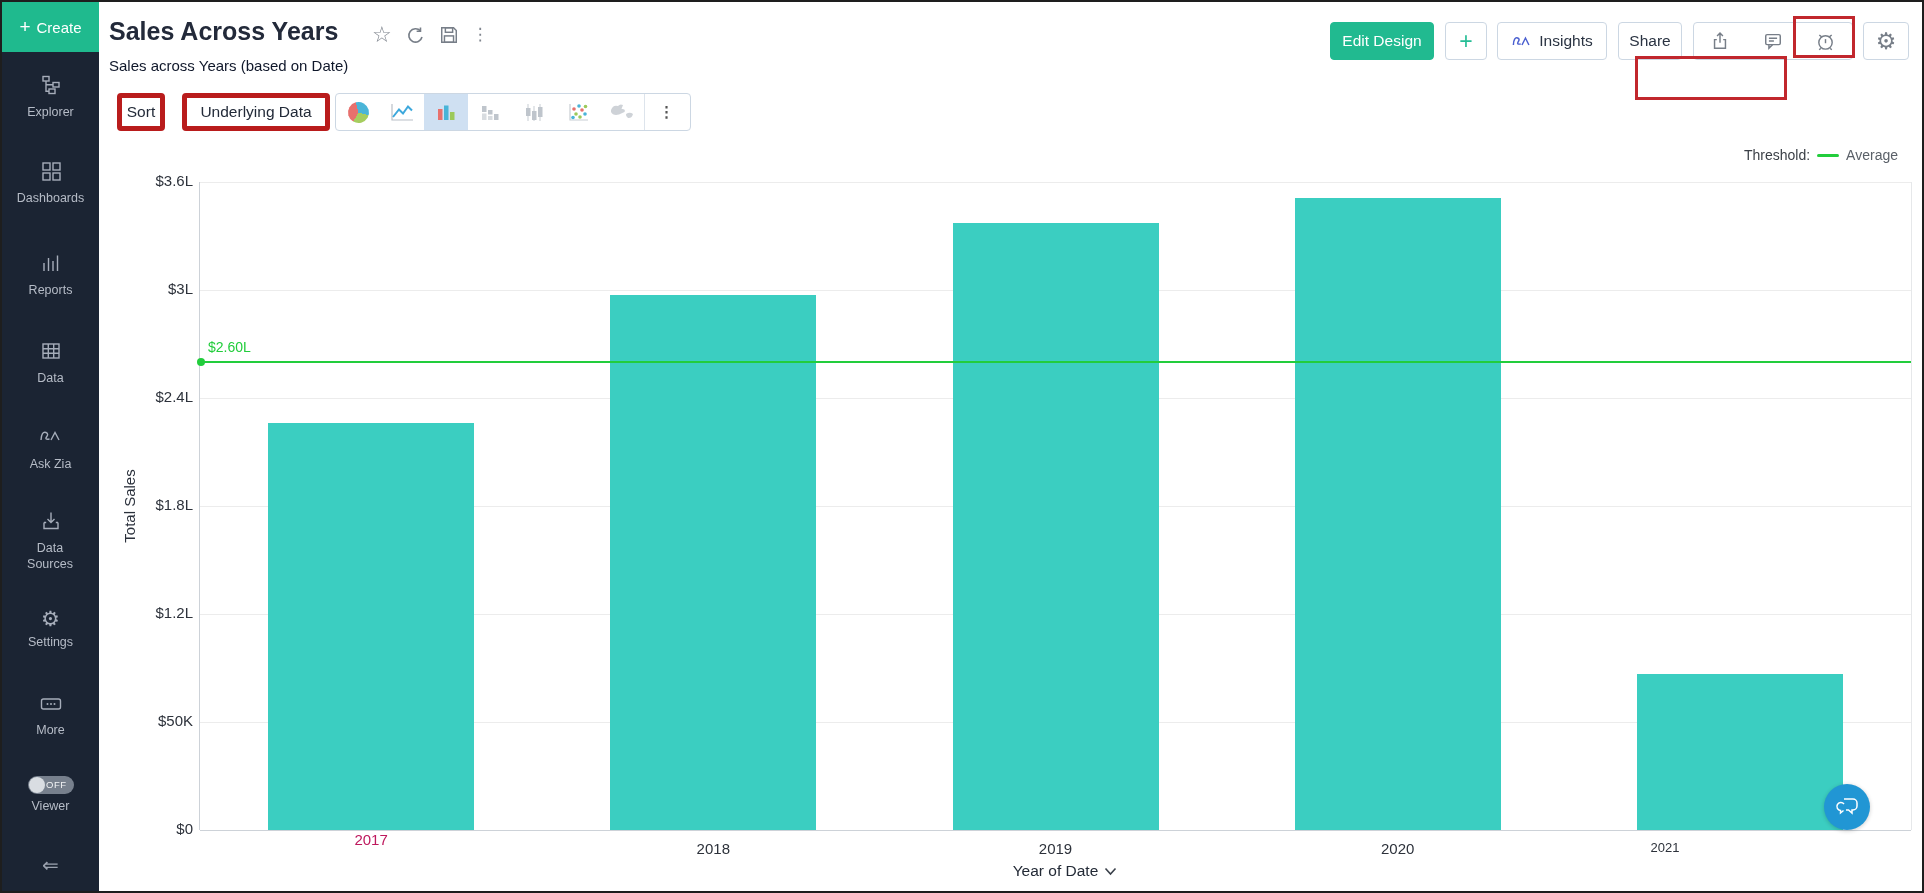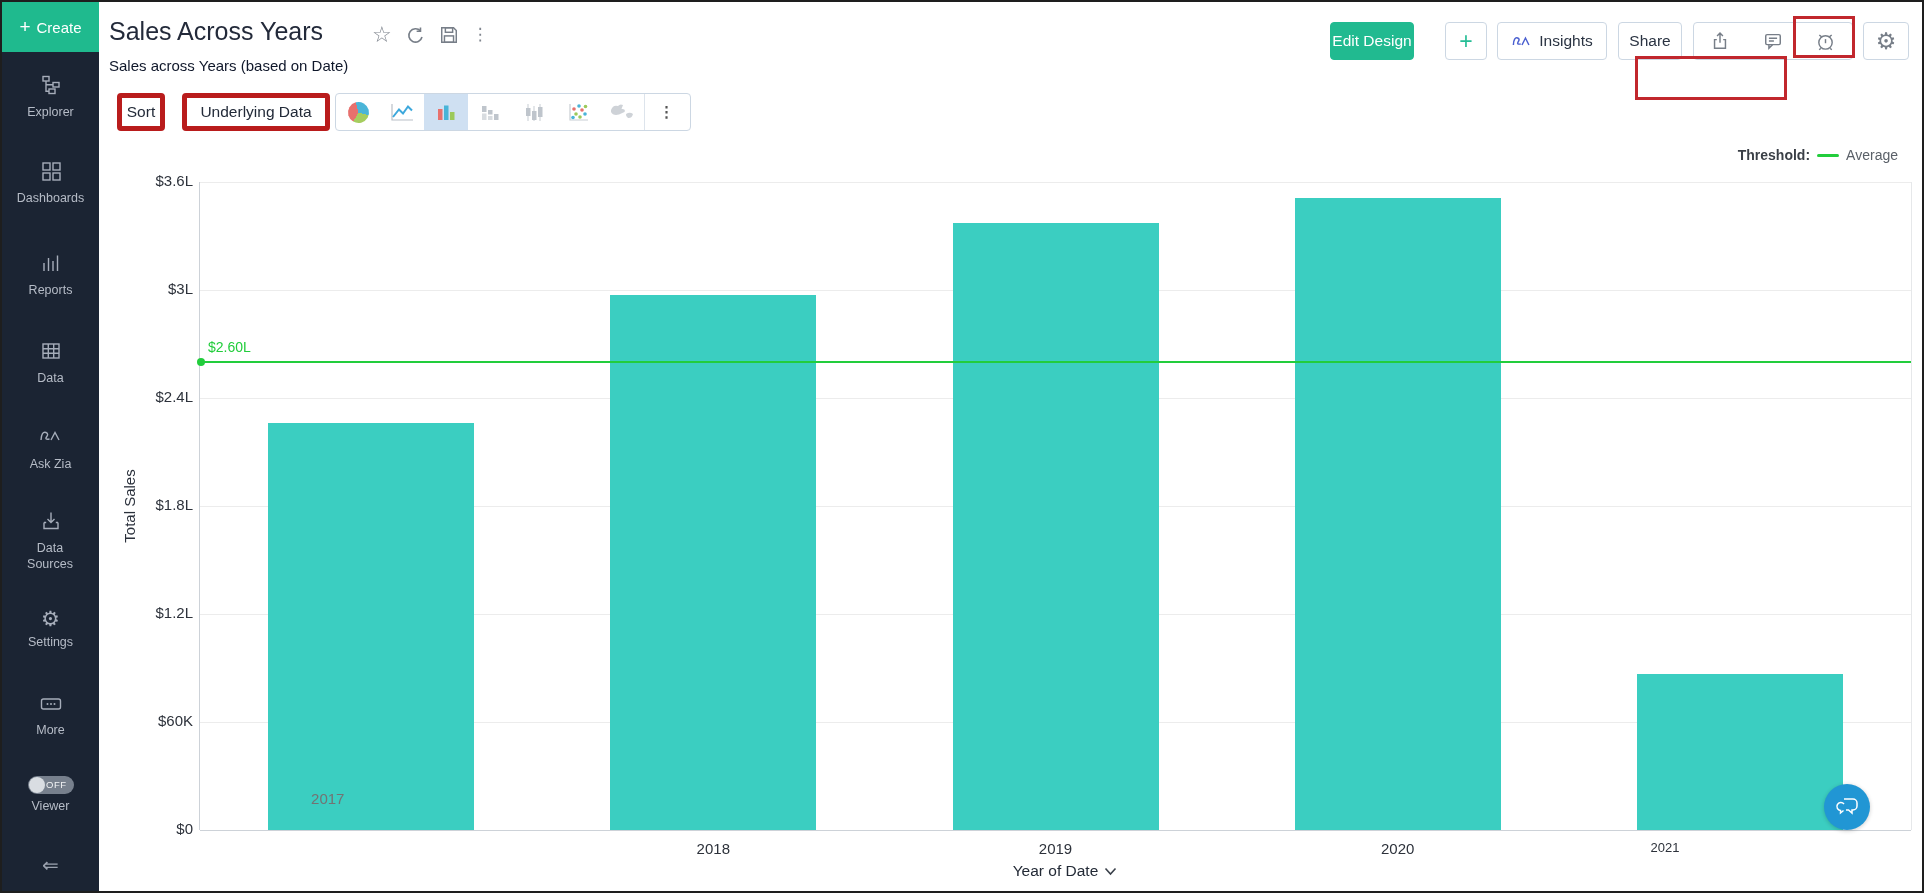--- a/index.html
+++ b/index.html
@@ -16,30 +16,30 @@
   .side-item .lbl { font-size:12.5px; color:#b6bcc7; margin-top:5px; line-height:1.25; }
   .side-item svg { stroke:#a6adba; fill:none; stroke-width:1.4; }
   .gear-glyph { font-size:21px; color:#a6adba; line-height:22px; }
   .toggle-pill { width:46px; height:18px; border-radius:9px; background:#77808d; margin:0 auto; position:relative; }
   .toggle-pill .knob { position:absolute; left:1px; top:1px; width:16px; height:16px; border-radius:50%; background:#d9dde2; }
   .toggle-pill .off { position:absolute; right:7px; top:3px; font-size:9.5px; color:#f2f3f5; letter-spacing:.5px; }
   .collapse { position:absolute; bottom:14px; width:100%; text-align:center; font-size:20px; color:#9aa1ae; cursor:pointer; }
 
   
   .main { position:relative; flex:1; background:#fff; }
-  .page-title { position:absolute; left:10px; top:15px; font-size:25px; font-weight:400; color:#232a3a; }
+  .page-title { position:absolute; left:10px; top:15px; font-size:25px; font-weight:700; color:#232a3a; }
   .title-icons { position:absolute; left:273px; top:22px; display:flex; align-items:center; gap:13px; color:#80868f; }
   .title-icons .ic { cursor:pointer; display:flex; align-items:center; }
   .star-glyph { font-size:22px; line-height:22px; }
   .kebab-glyph { font-size:17px; color:#80868f; line-height:18px; }
   .subtitle { position:absolute; left:10px; top:55px; font-size:15px; color:#0f172a; }
 
   .btn { border:1px solid #ccd7e3; border-radius:4px; background:#fff; color:#2a3342; font-size:15.5px;
     display:flex; align-items:center; justify-content:center; cursor:pointer; position:absolute; top:20px; height:38px; }
-  .btn-edit { left:1231px; width:84px; background:#21ba90; border-color:#21ba90; color:#fff; }
+  .btn-edit { left:1231px; width:104px; background:#21ba90; border-color:#21ba90; color:#fff; }
   .btn-plus { left:1346px; width:42px; color:#25bd95; font-size:23px; font-weight:400; }
   .btn-insights { left:1398px; width:110px; gap:6px; }
   .btn-share { left:1519px; width:64px; }
   .icon-group { position:absolute; top:20px; left:1594px; width:160px; height:38px; border:1px solid #ccd7e3; border-radius:4px;
     display:flex; align-items:center; }
   .icon-cell { flex:1; display:flex; align-items:center; justify-content:center; cursor:pointer; }
   .btn-gear { left:1764px; width:46px; }
   .icon-group svg, .btn-gear svg, .title-icons svg { stroke:#777e88; fill:none; }
 
   
@@ -60,21 +60,21 @@
     border-radius:3px; box-shadow:0 3px 8px rgba(40,50,70,.18); z-index:5; }
   .menu-row { height:36px; line-height:36px; padding-left:14px; font-size:16px; color:#333b48; cursor:pointer; }
   .menu-row.sel { background:#3d87da; color:#fff; }
   .red-box { position:absolute; border:3px solid #c1272d; z-index:6; pointer-events:none; }
   .red-box-alarm { top:14px; left:1694px; width:62px; height:42px; }
   .red-box-create { top:54px; left:1536px; width:152px; height:44px; }
 
   
   #chart { position:absolute; inset:0; }
   .legend { position:absolute; top:145px; right:24px; display:flex; align-items:center; gap:7px; font-size:14px; z-index:2; }
-  .legend .t { font-weight:700; color:#3a3f46; }
+  .legend .t { font-weight:400; color:#3a3f46; }
   .legend .dash { width:22px; height:3px; border-radius:2px; }
   .legend .avg { color:#5a6068; }
   .ylabel { position:absolute; left:30px; top:504px; transform:translate(-50%,-50%) rotate(-90deg); white-space:nowrap;
     font-size:15px; color:#2b313c; z-index:2; }
   .xaxis-title { position:absolute; top:860px; left:876px; width:180px; text-align:center; font-size:15.5px; color:#232a36;
     display:flex; align-items:center; justify-content:center; gap:6px; cursor:pointer; z-index:2; }
 
   
   .chat-fab { position:absolute; left:1725px; top:782px; width:46px; height:46px; border-radius:50%; background:#2196d4;
     display:flex; align-items:center; justify-content:center; cursor:pointer; z-index:4; box-shadow:0 1px 4px rgba(0,0,0,.2); }
@@ -294,35 +294,35 @@
       <span class="dash" id="legend-dash" style="background: rgb(34, 205, 60);"></span>
       <span class="avg">Average</span>
     </div>
 
     <div class="ylabel">Total Sales</div>
 
     <div id="chart">
         <div style="position: absolute; left: 101px; top: 827.5px; width: 1711px; height: 1px; background: rgb(205, 210, 216);"></div>
         <div style="position: absolute; left: 16px; top: 818px; width: 78px; text-align: right; font-size: 15px; color: rgb(45, 50, 59);">$0</div>
         <div style="position: absolute; left: 101px; top: 719.5px; width: 1711px; height: 1px; background: rgb(236, 236, 236);"></div>
-        <div style="position: absolute; left: 16px; top: 710px; width: 78px; text-align: right; font-size: 15px; color: rgb(45, 50, 59);">$60K</div>
+        <div style="position: absolute; left: 16px; top: 710px; width: 78px; text-align: right; font-size: 15px; color: rgb(45, 50, 59);">$50K</div>
         <div style="position: absolute; left: 101px; top: 611.5px; width: 1711px; height: 1px; background: rgb(236, 236, 236);"></div>
         <div style="position: absolute; left: 16px; top: 602px; width: 78px; text-align: right; font-size: 15px; color: rgb(45, 50, 59);">$1.2L</div>
         <div style="position: absolute; left: 101px; top: 503.5px; width: 1711px; height: 1px; background: rgb(236, 236, 236);"></div>
         <div style="position: absolute; left: 16px; top: 494px; width: 78px; text-align: right; font-size: 15px; color: rgb(45, 50, 59);">$1.8L</div>
         <div style="position: absolute; left: 101px; top: 395.5px; width: 1711px; height: 1px; background: rgb(236, 236, 236);"></div>
         <div style="position: absolute; left: 16px; top: 386px; width: 78px; text-align: right; font-size: 15px; color: rgb(45, 50, 59);">$2.4L</div>
         <div style="position: absolute; left: 101px; top: 287.5px; width: 1711px; height: 1px; background: rgb(236, 236, 236);"></div>
         <div style="position: absolute; left: 16px; top: 278px; width: 78px; text-align: right; font-size: 15px; color: rgb(45, 50, 59);">$3L</div>
         <div style="position: absolute; left: 101px; top: 179.5px; width: 1711px; height: 1px; background: rgb(236, 236, 236);"></div>
         <div style="position: absolute; left: 16px; top: 170px; width: 78px; text-align: right; font-size: 15px; color: rgb(45, 50, 59);">$3.6L</div>
         <div style="position: absolute; left: 100px; top: 180px; width: 1px; height: 648px; background: rgb(205, 210, 216);"></div>
         <div style="position: absolute; left: 1812px; top: 180px; width: 1px; height: 648px; background: rgb(230, 232, 234);"></div>
         <div style="position: absolute; left: 169.1px; top: 421.2px; width: 206px; height: 406.8px; background: rgb(59, 206, 193);"></div>
-        <div style="position: absolute; left: 212.1px; top: 788px; width: 120px; font-size: 15px; color: #737373;">2017</div>
+        <div style="position: absolute; left: 212.1px; top: 829px; width: 120px; text-align: center; font-size: 15px; color: #be185d;">2017</div>
         <div style="position: absolute; left: 511.3px; top: 293.4px; width: 206px; height: 534.6px; background: rgb(59, 206, 193);"></div>
         <div style="position: absolute; left: 554.3px; top: 838px; width: 120px; text-align: center; font-size: 15px; color: rgb(45, 50, 59);">2018</div>
         <div style="position: absolute; left: 853.5px; top: 221.4px; width: 206px; height: 606.6px; background: rgb(59, 206, 193);"></div>
         <div style="position: absolute; left: 896.5px; top: 838px; width: 120px; text-align: center; font-size: 15px; color: rgb(45, 50, 59);">2019</div>
         <div style="position: absolute; left: 1195.7px; top: 196.2px; width: 206px; height: 631.8px; background: rgb(59, 206, 193);"></div>
         <div style="position: absolute; left: 1238.7px; top: 838px; width: 120px; text-align: center; font-size: 15px; color: rgb(45, 50, 59);">2020</div>
         <div style="position: absolute; left: 1537.9px; top: 672.3px; width: 206px; height: 155.7px; background: rgb(59, 206, 193);"></div>
         <div style="position: absolute; left: 1506px; top: 838px; width: 120px; text-align: center; font-size: 13px; color: rgb(45, 50, 59);">2021</div>
         <div style="position: absolute; left: 102px; top: 359px; width: 1710px; height: 2px; background: rgb(34, 205, 60); z-index: 3;"></div>
         <div style="position: absolute; left: 98px; top: 356px; width: 8px; height: 8px; border-radius: 50%; background: rgb(34, 205, 60); z-index: 3;"></div>

